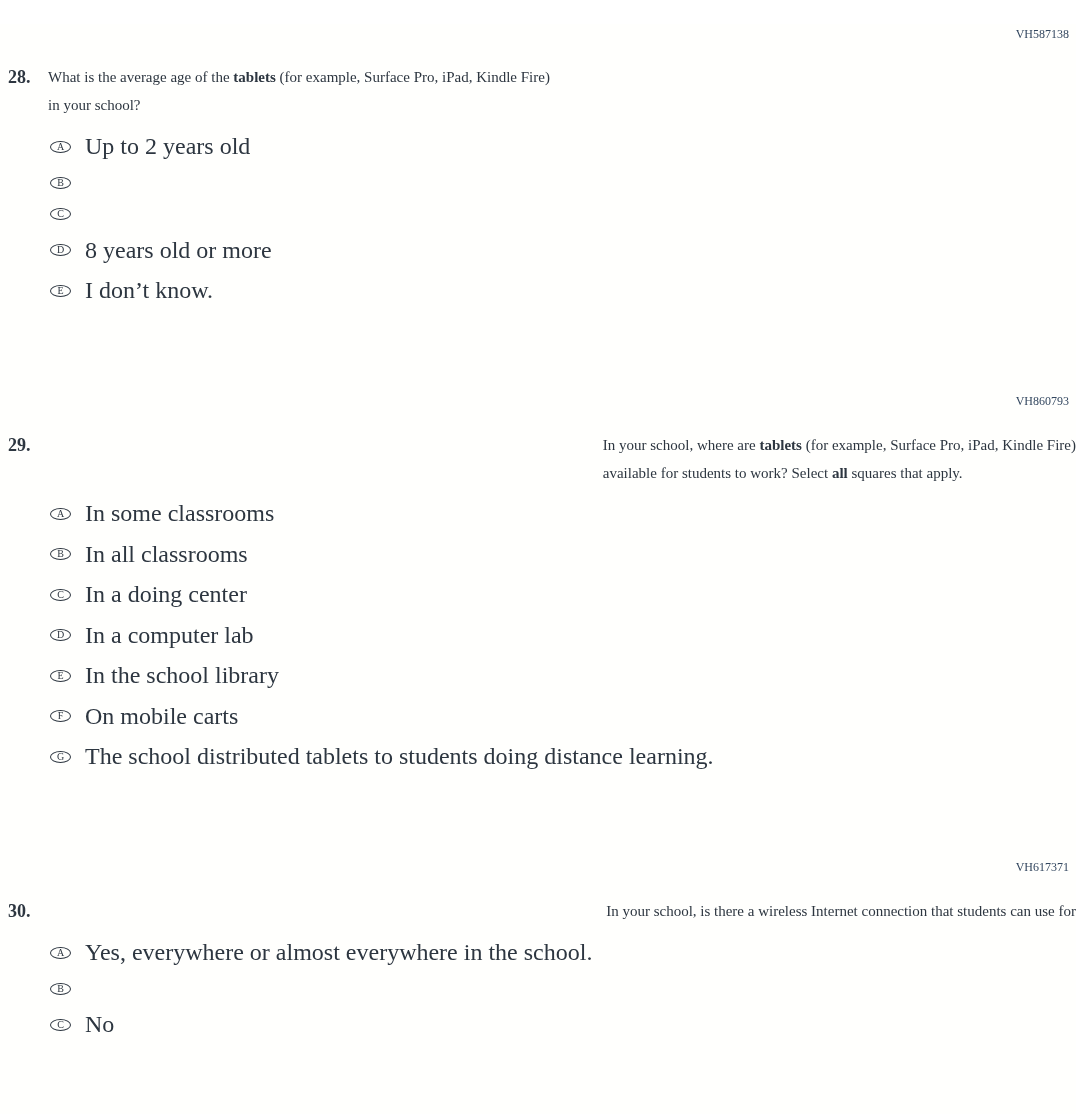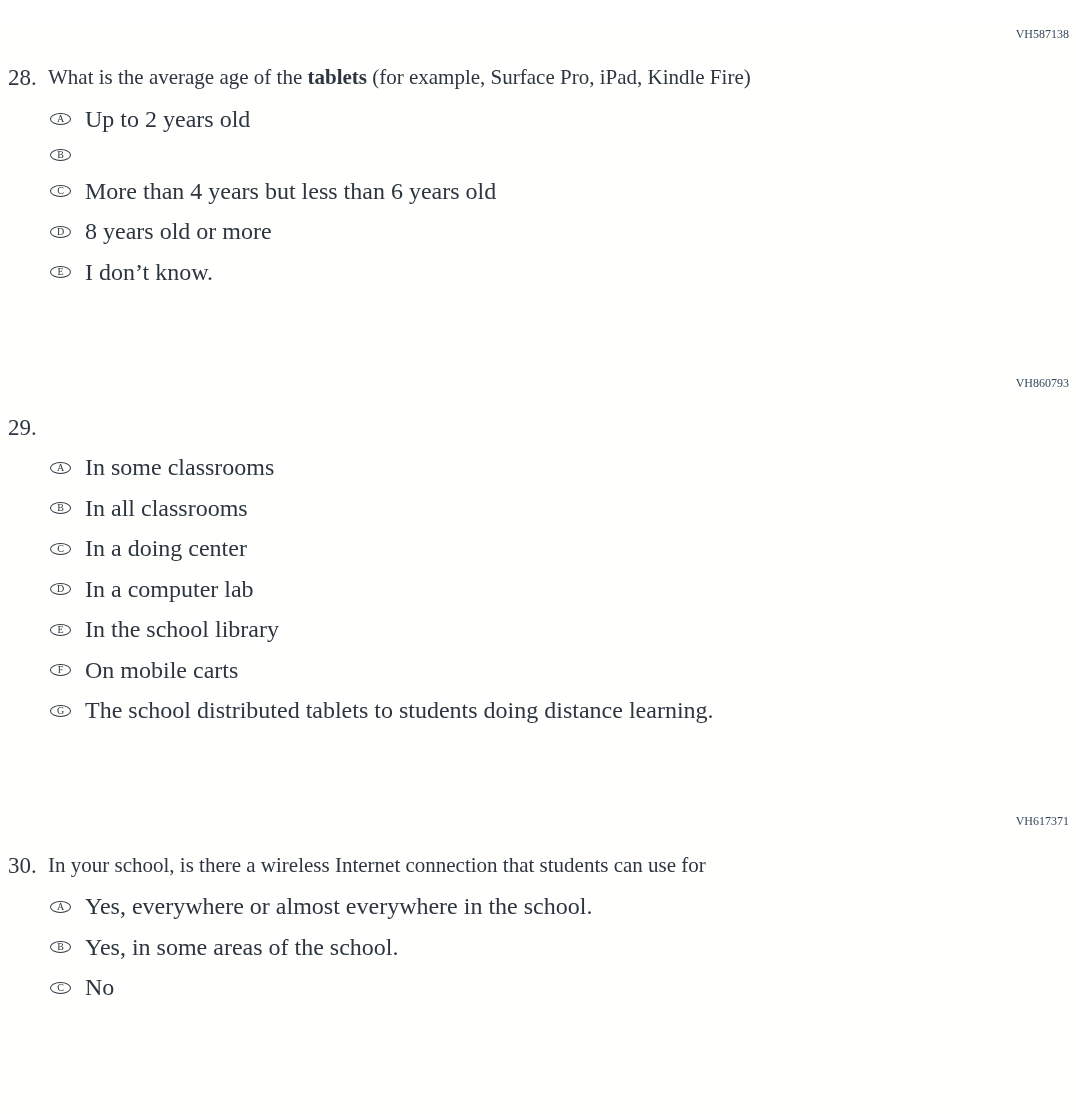--- a/index.html
+++ b/index.html
@@ -22,30 +22,30 @@
   }
   .qb-1 .code-row { padding-top: 4px; }
   .qb-2 .code-row { margin-top: 94px; }
   .qb-3 .code-row { margin-top: 94px; }
 
   .q-row {
     display: flex;
     margin-top: 23px;
     margin-left: 8px;
   }
-  .qb-2 .q-row, .qb-3 .q-row { margin-top: 24px; }
+  .qb-2 .q-row, .qb-3 .q-row { margin-top: 24px; justify-content: space-between; }
 
   .q-num {
-    font-weight: normal;
-    font-size: 23px;
+    font-weight: bold;
+    font-size: 18px;
     line-height: 27.5px;
     width: 40px;
     flex: 0 0 40px;
   }
-  .q-text { font-size: 21px; line-height: 27.5px; }
+  .q-text { font-size: 15px; line-height: 27.5px; }
   .q-text b { font-weight: bold; }
 
   .options { margin-top: 17px; margin-left: 50px; }
   .qb-2 .options { margin-top: 16px; }
   .qb-3 .options { margin-top: 16.5px; }
 
   .option {
     display: flex;
     align-items: center;
     margin-bottom: 19.5px;
@@ -77,39 +77,39 @@
 <div class="page">
 
   <section class="question-block qb-1">
     <div class="code-row">
       <span>VH587138</span>
     </div>
     <div class="q-row">
       <div class="q-num">28.</div>
       <div class="q-text">
         <div><span>What is the average age of the </span><b>tablets</b><span> (for example, Surface Pro, iPad, Kindle Fire)</span></div>
+        <div><span>in your school?</span><b></b><span></span></div>
       </div>
     </div>
     <div class="options">
       <div class="option">
         <span class="bubble">
             <span>A</span>
           </span>
         <span class="option-label">Up to 2 years old</span>
       </div>
       <div class="option">
         <span class="bubble">
             <span>B</span>
           </span>
       </div>
       <div class="option">
         <span class="bubble">
             <span>C</span>
           </span>
-        <span class="option-label">More than 4 years but less than 6 years old</span>
       </div>
       <div class="option">
         <span class="bubble">
             <span>D</span>
           </span>
         <span class="option-label">8 years old or more</span>
       </div>
       <div class="option">
         <span class="bubble">
             <span>E</span>
@@ -118,20 +118,24 @@
       </div>
     </div>
   </section>
 
   <section class="question-block qb-2">
     <div class="code-row">
       <span>VH860793</span>
     </div>
     <div class="q-row">
       <div class="q-num">29.</div>
+      <div class="q-text">
+        <div><span>In your school, where are </span><b>tablets</b><span> (for example, Surface Pro, iPad, Kindle Fire)</span></div>
+        <div><span>available for students to work? Select </span><b>all</b><span> squares that apply.</span></div>
+      </div>
     </div>
     <div class="options">
       <div class="option">
         <span class="bubble">
             <span>A</span>
           </span>
         <span class="option-label">In some classrooms</span>
       </div>
       <div class="option">
         <span class="bubble">
@@ -186,21 +190,20 @@
       <div class="option">
         <span class="bubble">
             <span>A</span>
           </span>
         <span class="option-label">Yes, everywhere or almost everywhere in the school.</span>
       </div>
       <div class="option">
         <span class="bubble">
             <span>B</span>
           </span>
-        <span class="option-label">Yes, in some areas of the school.</span>
       </div>
       <div class="option">
         <span class="bubble">
             <span>C</span>
           </span>
         <span class="option-label">No</span>
       </div>
     </div>
   </section>
 

